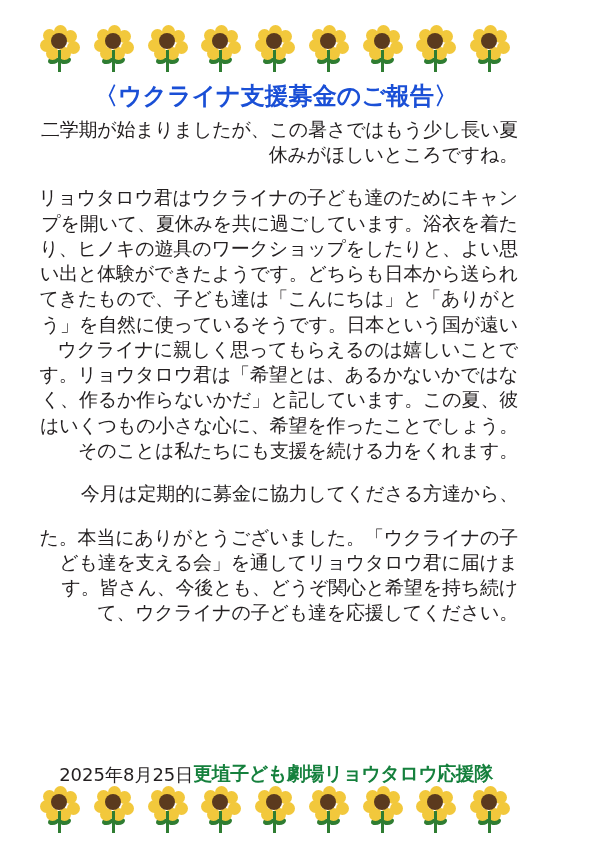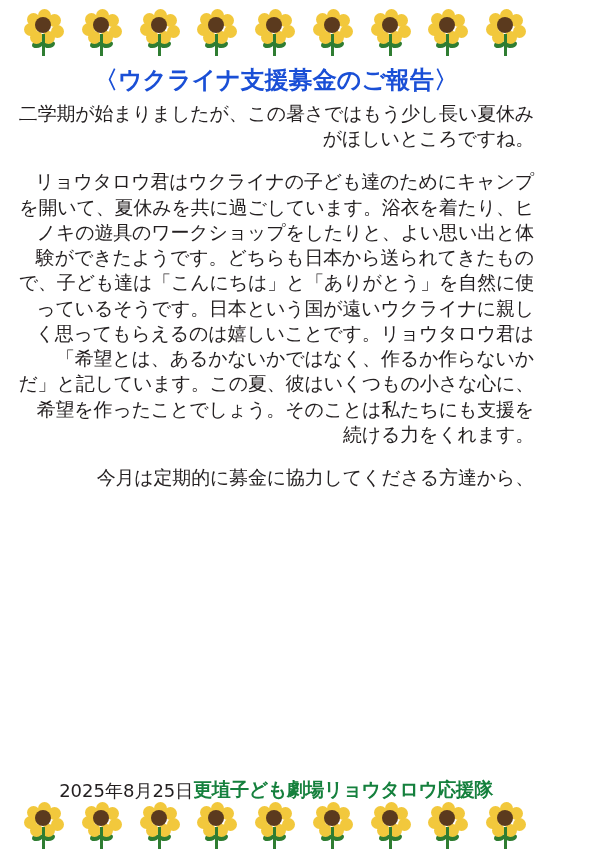--- a/index.html
+++ b/index.html
@@ -12,21 +12,21 @@
     height: 859px;
     font-family: "DejaVu Sans", "Liberation Sans", sans-serif;
     color: #231f20;
     position: relative;
     overflow: hidden;
   }
   .page {
     width: 552px;
     height: 859px;
     box-sizing: border-box;
-    padding: 0;
+    padding: 16px;
     display: flex;
     flex-direction: column;
   }
 
   
   .flower-row {
     display: flex;
     justify-content: space-between;
     align-items: flex-start;
     padding: 0 22px;
@@ -292,20 +292,21 @@
   </div>
 
   <div class="content">
     <div class="title">〈ウクライナ支援募金のご報告〉</div>
 
     <p class="para">二学期が始まりましたが、この暑さではもう少し長い夏休みがほしいところですね。</p>
     <p class="para">リョウタロウ君はウクライナの子ども達のためにキャンプを開いて、夏休みを共に過ごしています。浴衣を着たり、ヒノキの遊具のワークショップをしたりと、よい思い出と体験ができたようです。どちらも日本から送られてきたもので、子ども達は「こんにちは」と「ありがとう」を自然に使っているそうです。日本という国が遠いウクライナに親しく思ってもらえるのは嬉しいことです。リョウタロウ君は「希望とは、あるかないかではなく、作るか作らないかだ」と記しています。この夏、彼はいくつもの小さな心に、希望を作ったことでしょう。そのことは私たちにも支援を続ける力をくれます。</p>
     <p class="para">今月は定期的に募金に協力してくださる方達から、</p>
 
 
+    <p class="para">た。本当にありがとうございました。「ウクライナの子ども達を支える会」を通してリョウタロウ君に届けます。皆さん、今後とも、どうぞ関心と希望を持ち続けて、ウクライナの子ども達を応援してください。</p>
   </div>
 
   <div class="footer">
     <div class="date">2025年8月25日</div>
     <div class="signature">更埴子ども劇場リョウタロウ応援隊</div>
   </div>
 
   <div class="flower-row bottom">
     <div class="flower">
       <div class="stem"></div>

